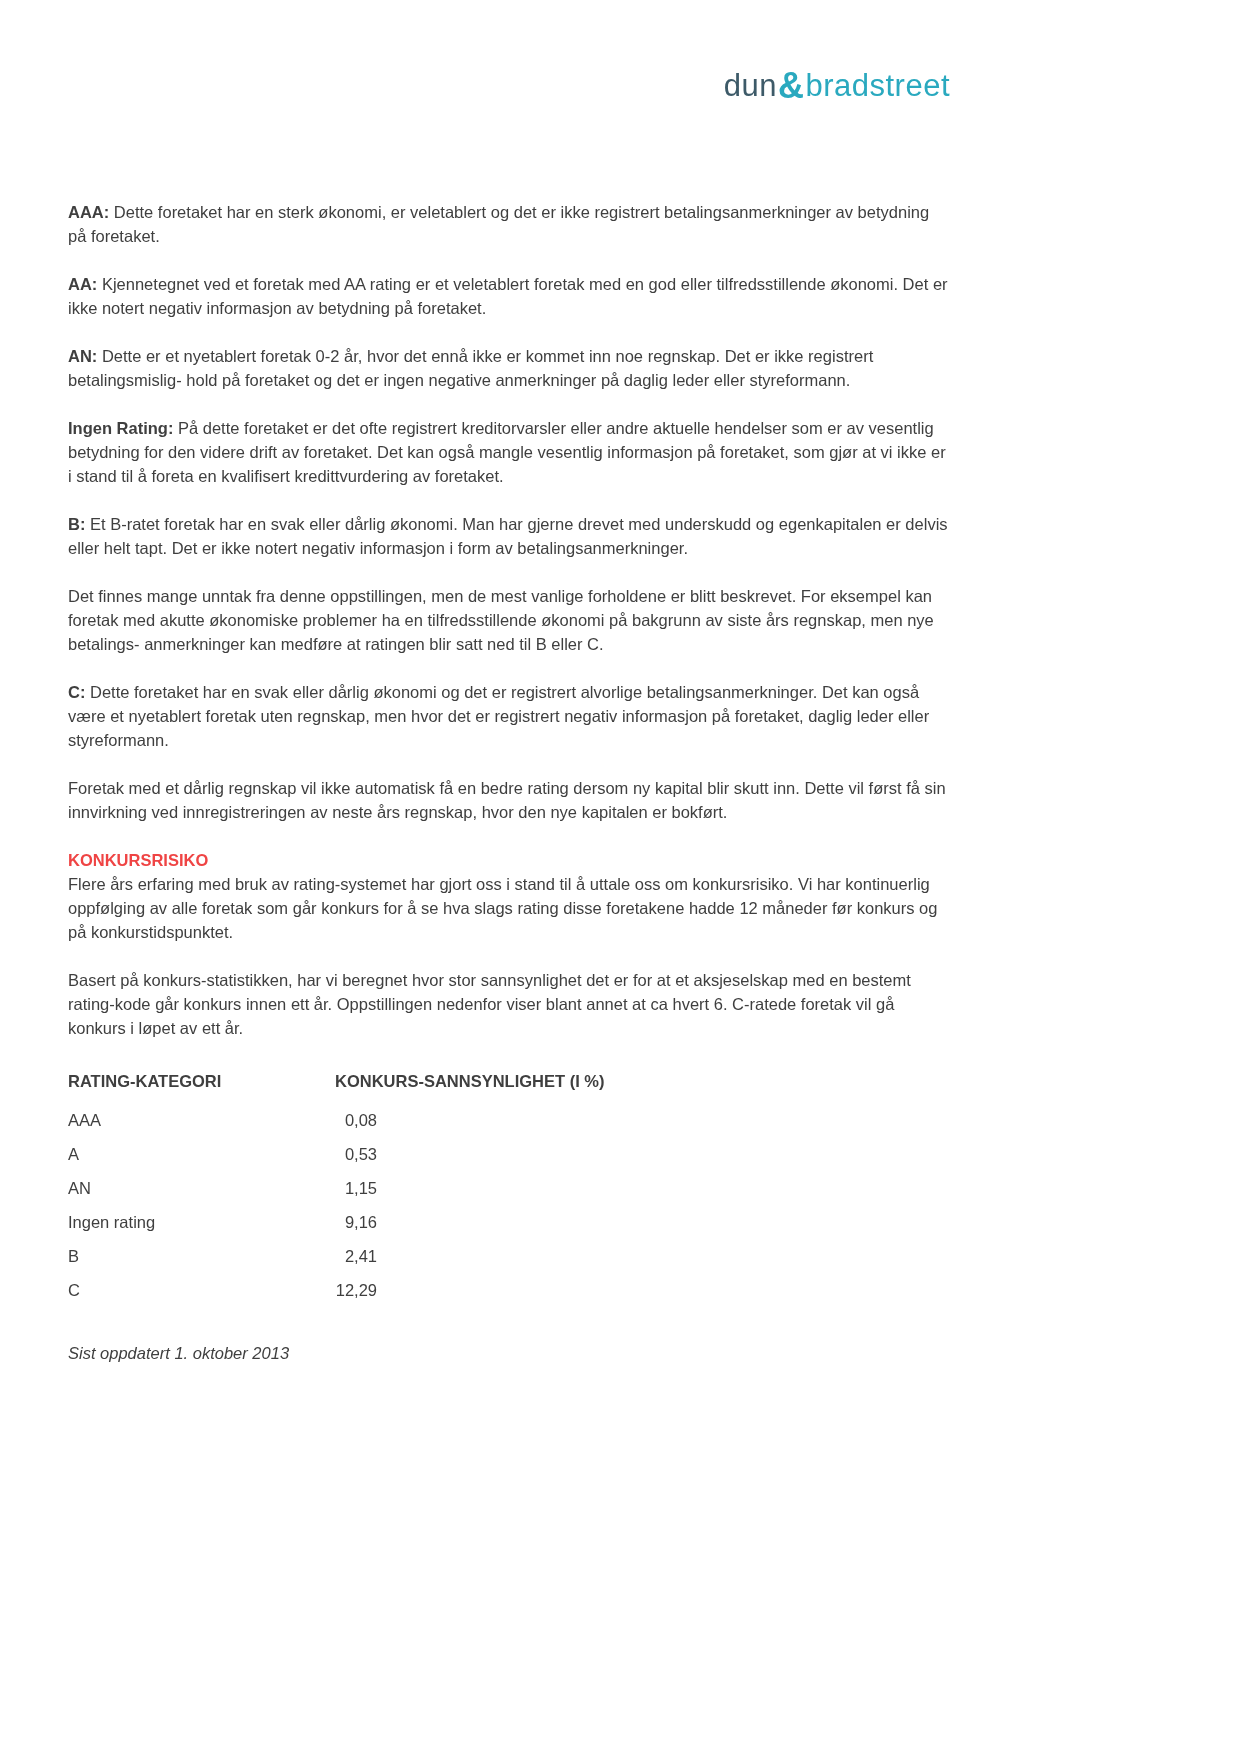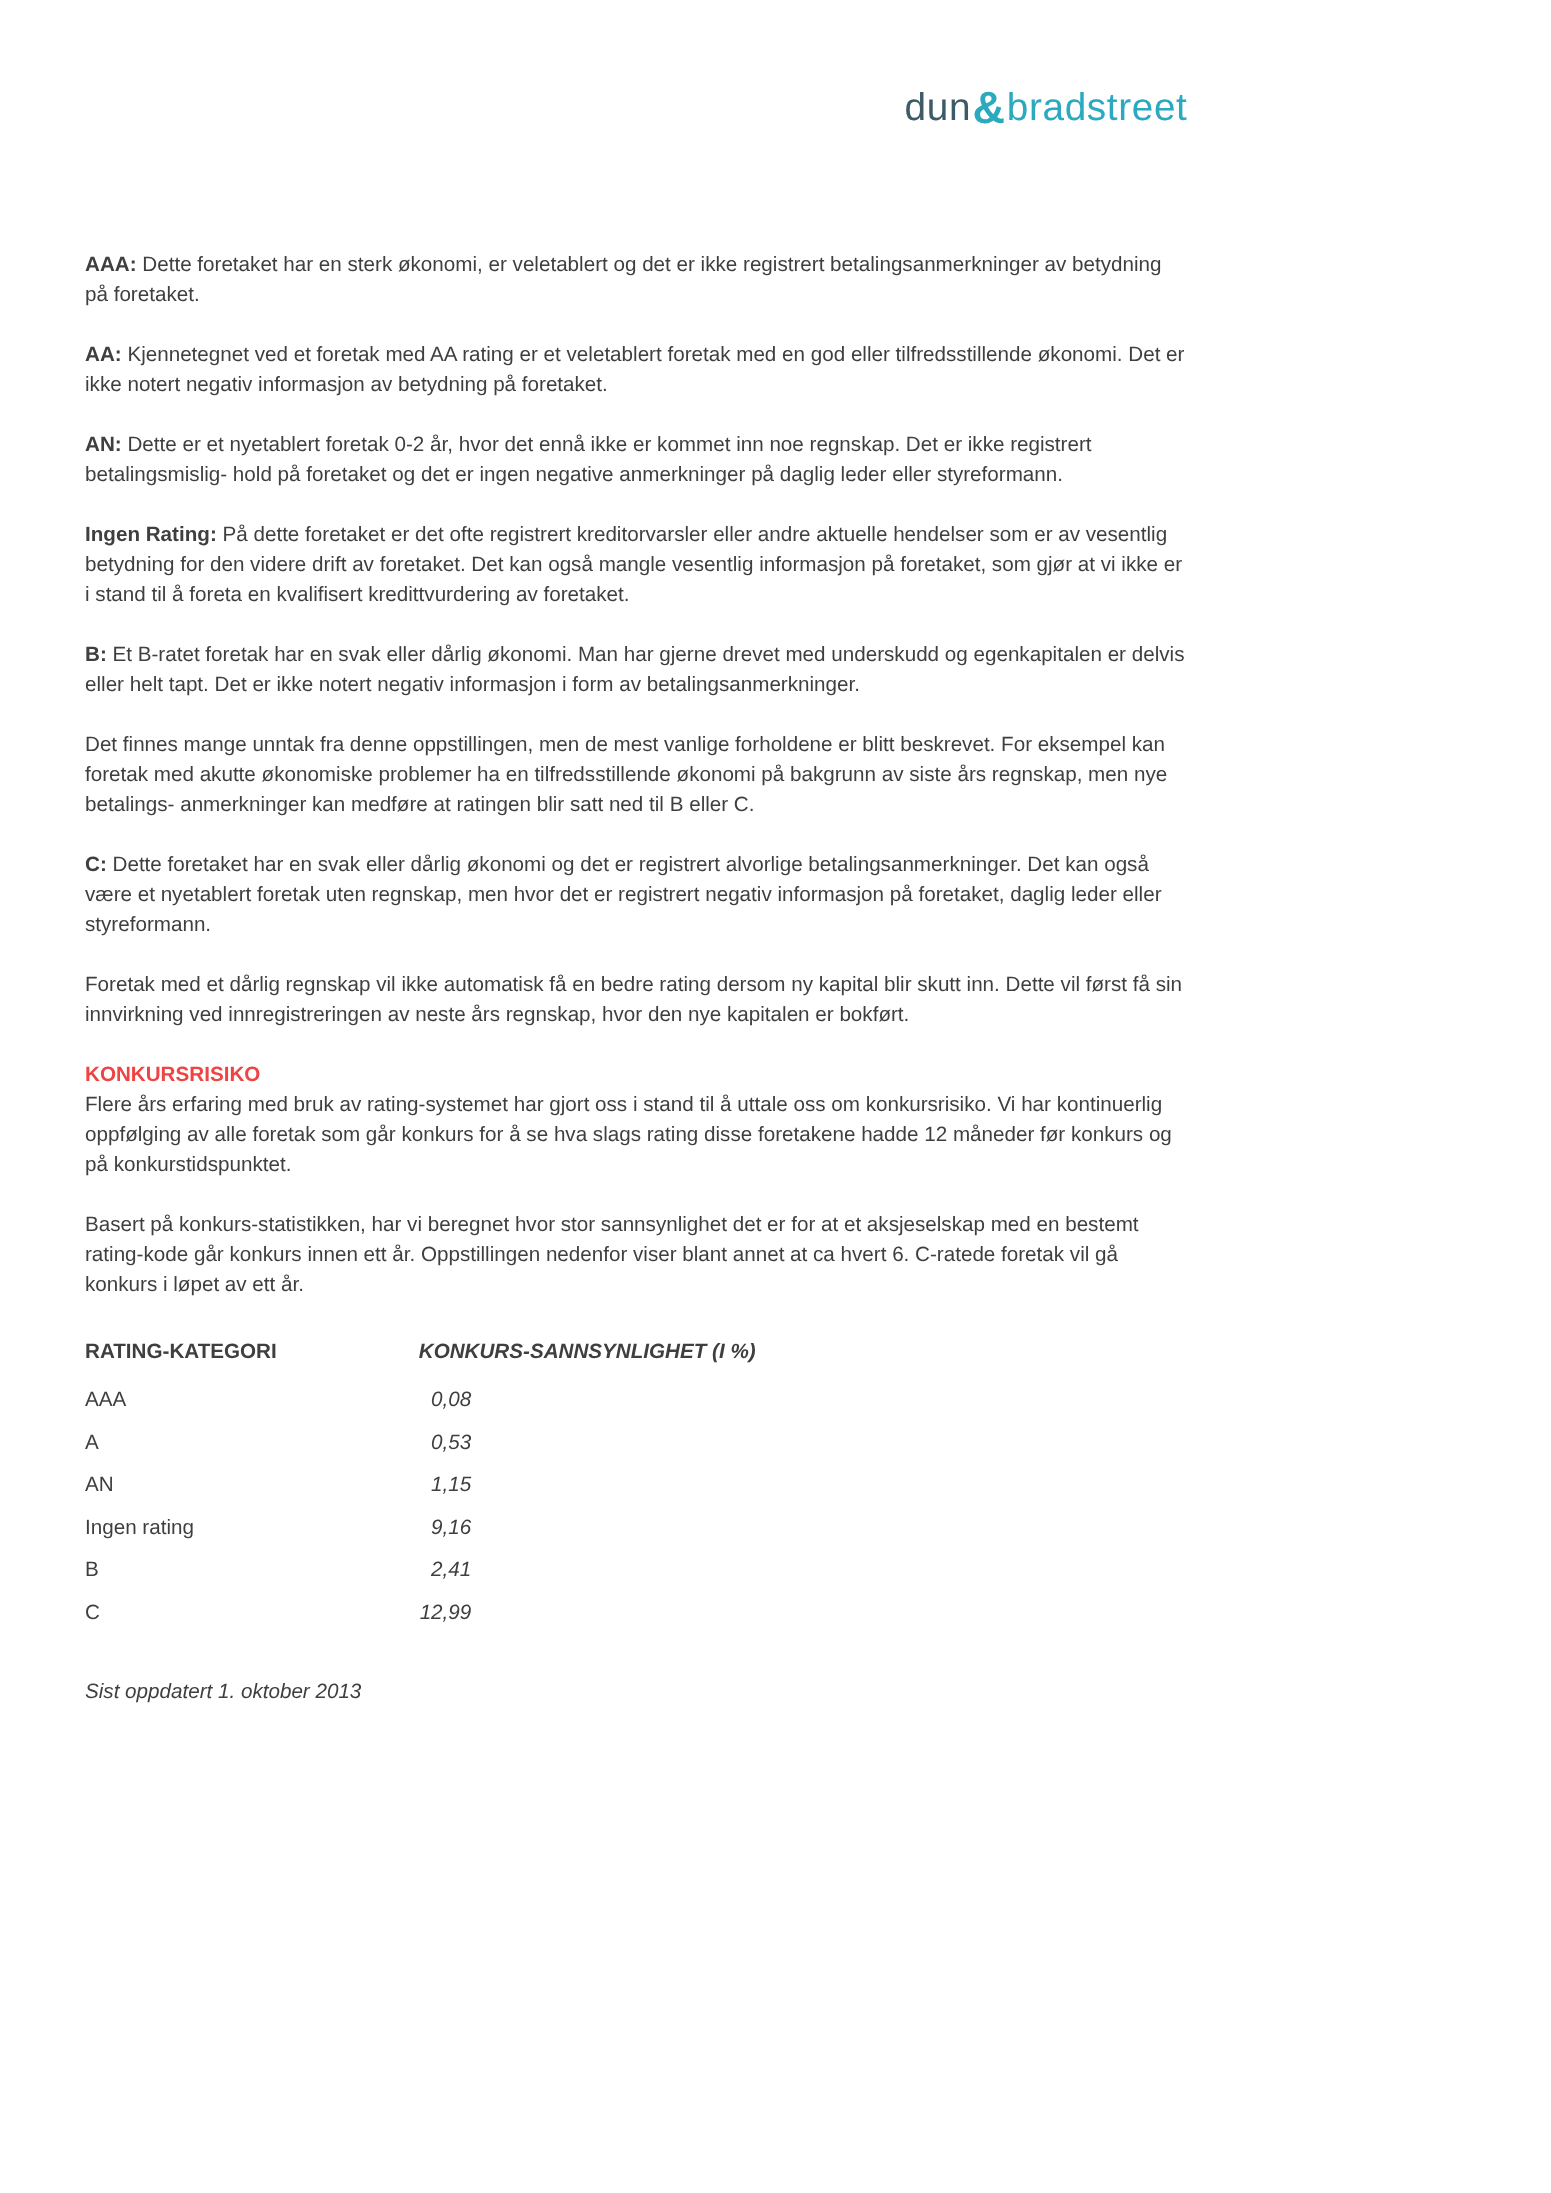--- a/index.html
+++ b/index.html
@@ -55,21 +55,21 @@
 
   
   .rating-table { margin-top: 4px; }
   .t-row {
     display: grid;
     grid-template-columns: 267px 42px;
     padding: 5px 0;
   }
   .t-row.t-header { font-weight: bold; padding-bottom: 10px; }
   .t-row .cat { white-space: nowrap; }
-  .t-row .val { text-align: right; white-space: nowrap; font-style: italic; }
+  .t-row .val { text-align: right; white-space: nowrap; }
   .t-header .val { text-align: left; }
 
   .updated {
     margin-top: 34px;
     font-style: italic;
   }
 
   .footer {
     position: absolute;
     top: 1494px;
@@ -151,21 +151,21 @@
       <div class="t-row">
         <span class="cat">Ingen rating</span>
         <span class="val">9,16</span>
       </div>
       <div class="t-row">
         <span class="cat">B</span>
         <span class="val">2,41</span>
       </div>
       <div class="t-row">
         <span class="cat">C</span>
-        <span class="val">12,99</span>
+        <span class="val">12,29</span>
       </div>
     </div>
 
     <p class="updated">Sist oppdatert 1. oktober 2013</p>
 
   </div>
 
   <div class="footer">4. Ratingfordeling og konkursrisiko - Side 9</div>
 
 </div>

